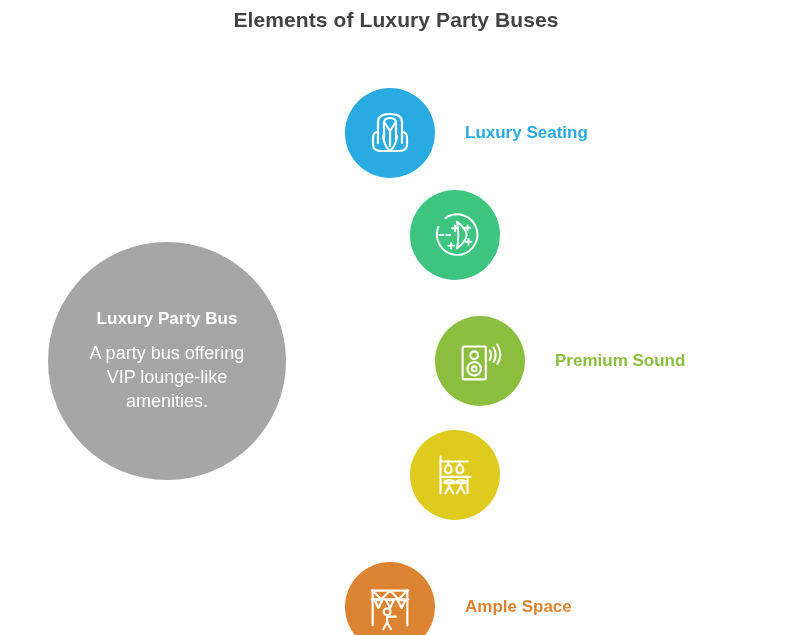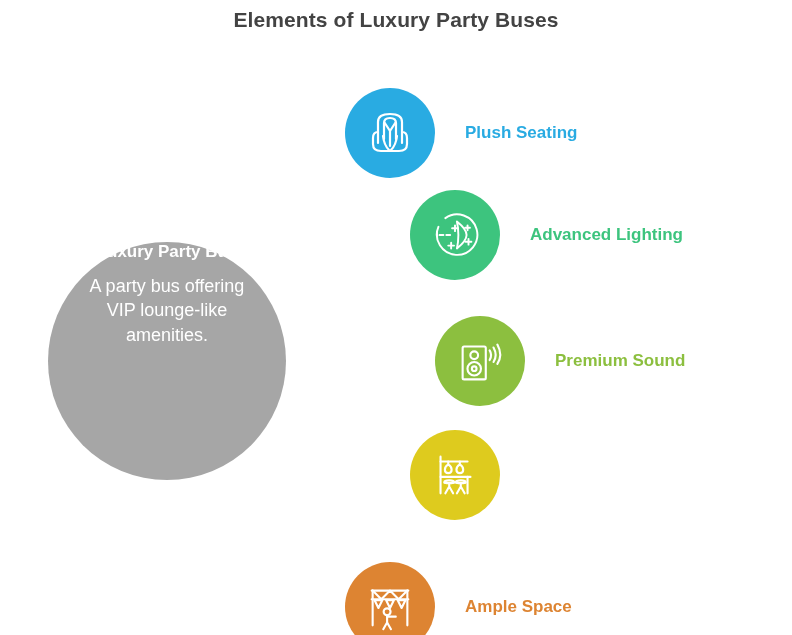--- a/index.html
+++ b/index.html
@@ -32,21 +32,21 @@
     position: absolute;
     left: 48px;
     top: 242px;
     width: 238px;
     height: 238px;
     border-radius: 50%;
     background: #a6a6a6;
     display: flex;
     flex-direction: column;
     align-items: center;
-    justify-content: flex-start;
+    justify-content: center;
     box-sizing: border-box;
     padding: 0 28px;
   }
   #hub .hub-title {
     font-size: 17px;
     font-weight: bold;
     color: #ffffff;
     text-align: center;
     margin-bottom: 12px;
   }
@@ -110,42 +110,41 @@
 
       <path d="M22.5 17.5 L28 26 L33.5 17.5"></path>
       <path d="M28 26 L28 41"></path>
 
       <path d="M16 27 Q11 27 11 33 L11 39 Q11 46 19 46 L37 46 Q45 46 45 39 L45 33 Q45 27 40 27"></path>
 
       <path d="M21 31 Q22 40 27 45"></path>
       <path d="M35 31 Q34 40 29 45"></path>
     </svg>
   </div>
-  <div class="branch-label" style="color: rgb(41, 171, 226);">Plush Seating</div>
+  <div class="branch-label" style="color: rgb(41, 171, 226);">Luxury Seating</div>
 </div>
 
 <div class="branch" id="branch-1">
   <div class="branch-circle" style="background: rgb(61, 196, 126);">
     <svg class="branch-icon" width="54" height="54" viewBox="0 0 56 56" fill="none" stroke="#ffffff" stroke-width="2" stroke-linecap="round" stroke-linejoin="round">
 
       <path d="M18 10.5 A21 21 0 1 1 10.8 19.5"></path>
       <path d="M9.3 25 A21 21 0 0 0 9.6 29"></path>
 
       <path d="M30 14 Q40 22 40 28 Q40 34 30 42 Q33 28 30 14 Z"></path>
 
       <path d="M12 28 L16 28"></path>
       <path d="M19 28 L23 28"></path>
 
       <path d="M28 18 L28 24 M25 21 L31 21"></path>
       <path d="M24 36 L24 42 M21 39 L27 39"></path>
       <path d="M42 32 L42 38 M39 35 L45 35"></path>
       <path d="M41 18 L41 23 M38.5 20.5 L43.5 20.5"></path>
     </svg>
   </div>
-  <div class="branch-label" style="color: rgb(61, 196, 126);">Advanced Lighting</div>
 </div>
 
 <div class="branch" id="branch-2">
   <div class="branch-circle" style="background: rgb(140, 191, 63);">
     <svg class="branch-icon" width="54" height="54" viewBox="0 0 56 56" fill="none" stroke="#ffffff" stroke-width="2.2" stroke-linecap="round" stroke-linejoin="round">
 
       <rect x="10" y="13" width="24" height="34" rx="1.5"></rect>
 
       <circle cx="22" cy="22" r="4"></circle>
 

